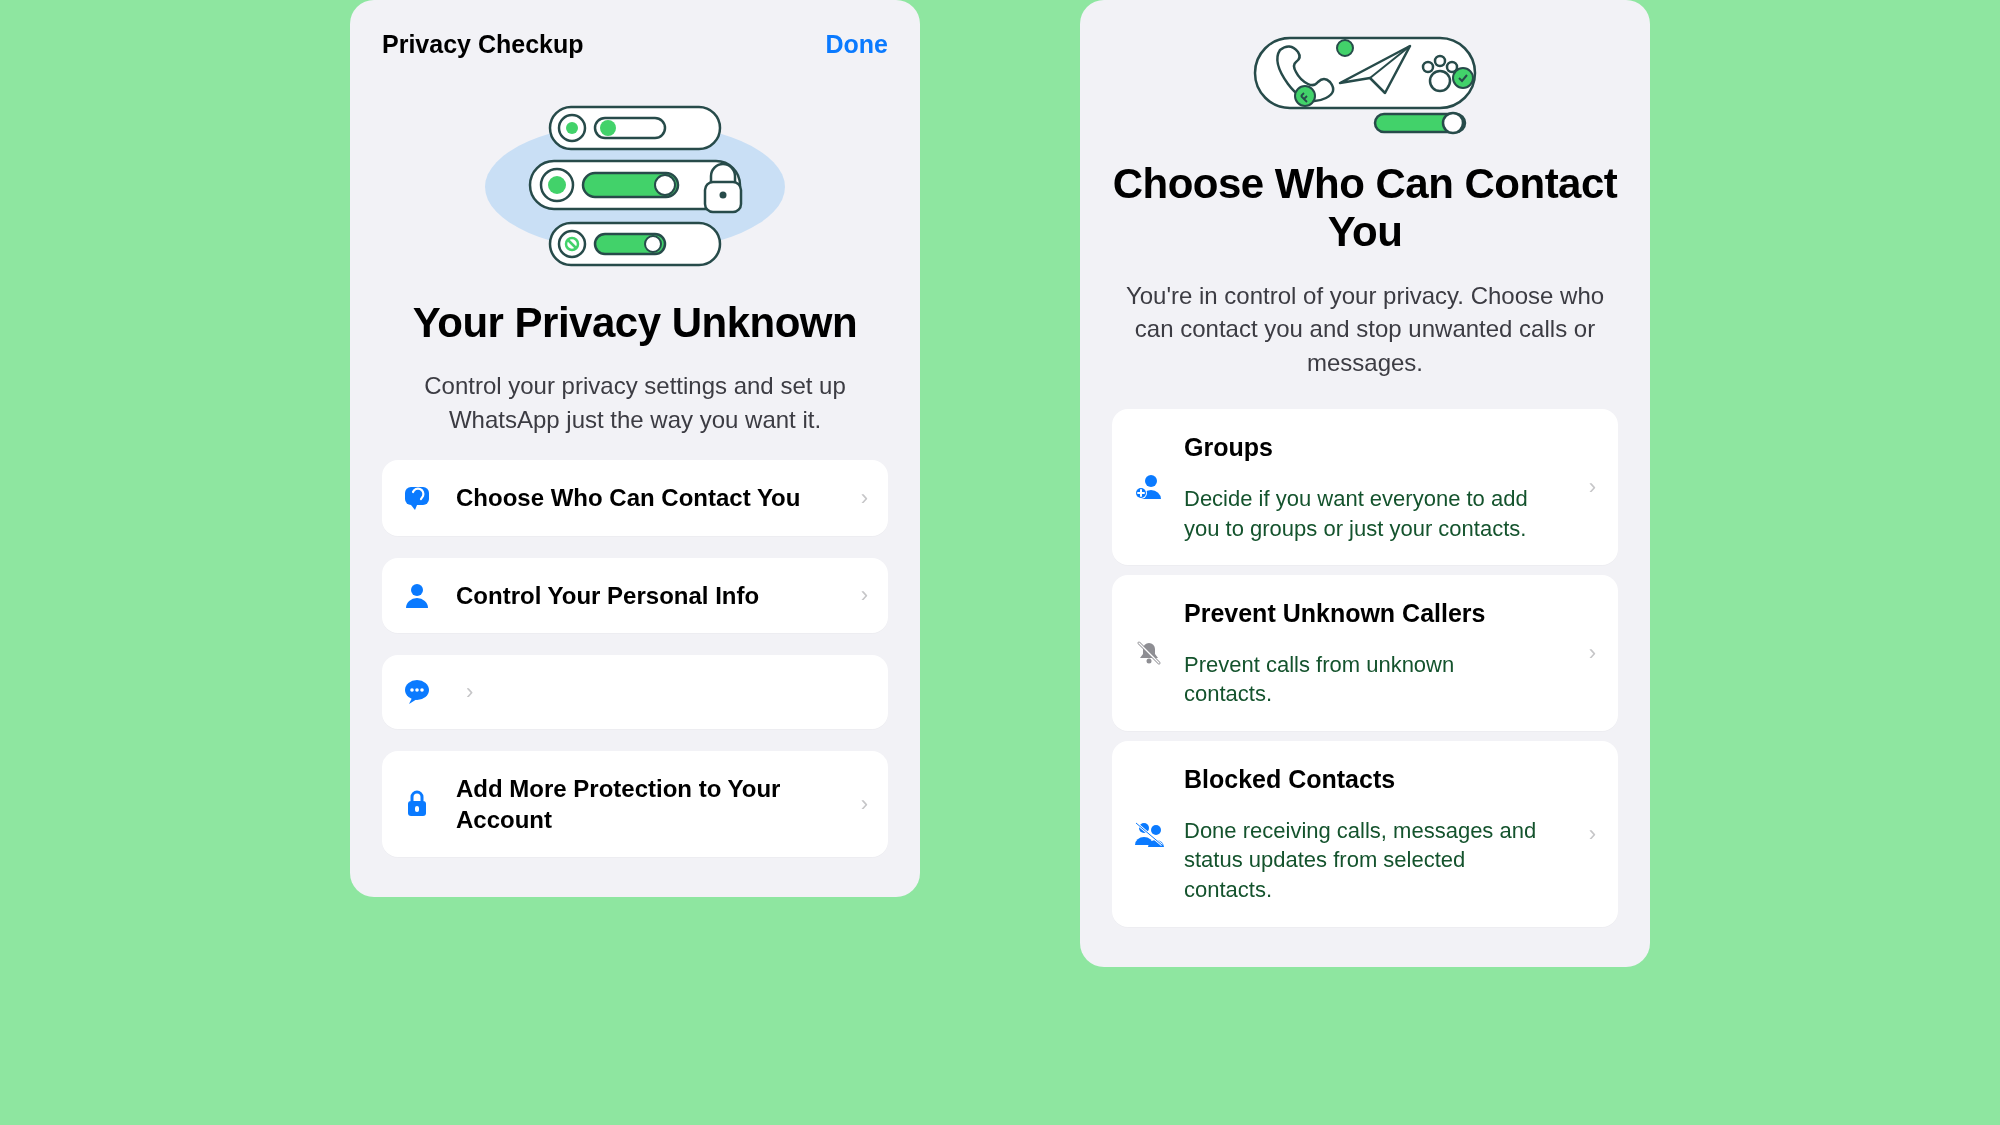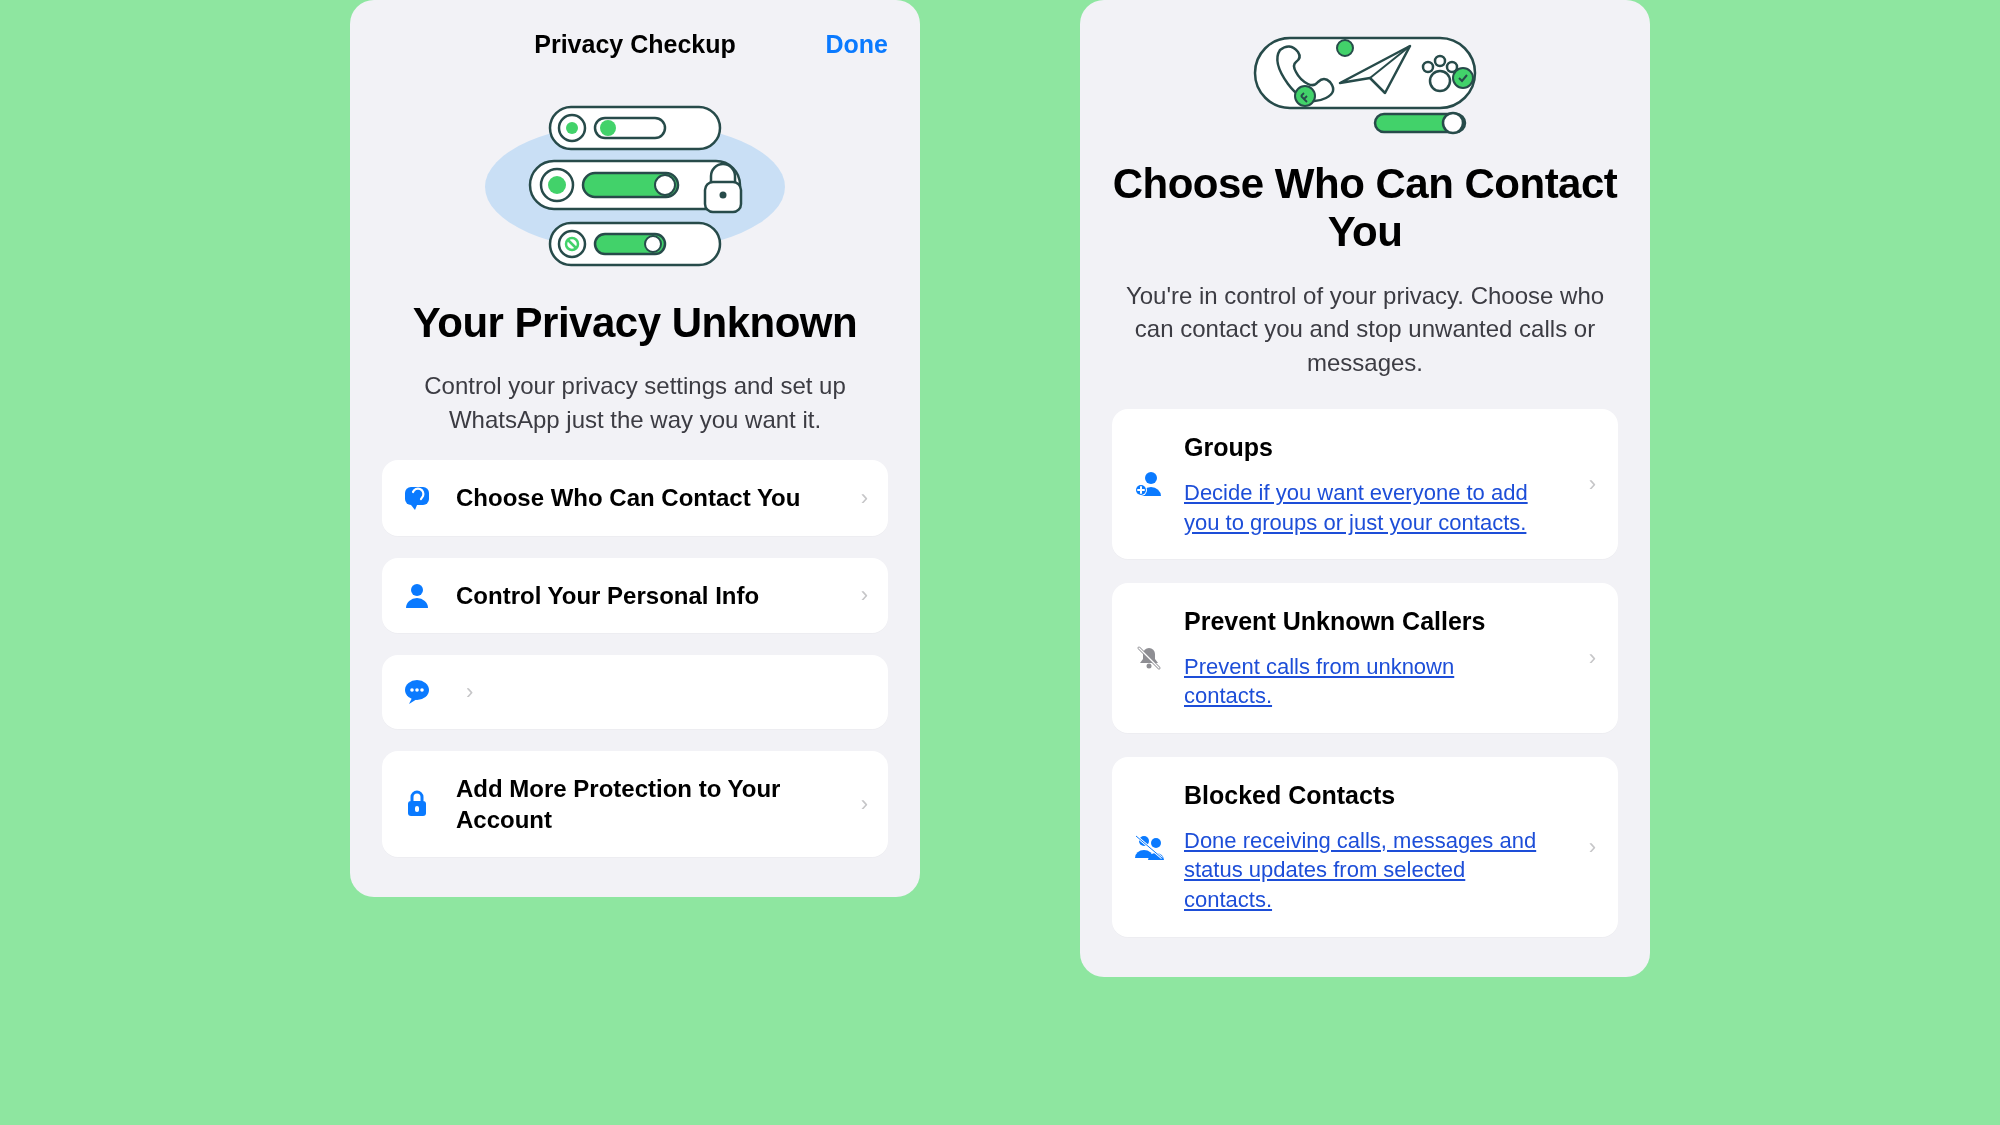--- a/index.html
+++ b/index.html
@@ -18,21 +18,21 @@
   .phone {
     width: 570px;
     background: #f2f2f6;
     border-radius: 24px;
     padding: 30px 32px 40px;
     position: relative;
   }
   .phone-b { padding-top: 18px; }
   .header {
     display:flex;
-    justify-content:center;
+    justify-content:flex-start;
     align-items:center;
     position:relative;
     margin-bottom: 18px;
   }
   .header-title {
     font-size: 25px;
     font-weight: 700;
     color:#000;
   }
   .done-btn {
@@ -83,35 +83,34 @@
   }
   .row-text { flex:1; }
   .row-title {
     font-size: 24px;
     font-weight:700;
     color:#000;
     line-height:1.3;
   }
   .row-desc {
     font-size: 22px;
-    color:#1d4ed8;
+    color:#14532d;
     line-height:1.35;
-    margin-top:14px;
-    text-decoration:underline;
+    margin-top:20px;
   }
   .chev {
     color:#c6c6c8;
     font-size:22px;
     flex-shrink:0;
     margin-left:10px;
   }
   
   .phone-b .big-title { margin-top: 22px; margin-bottom: 22px; }
   .phone-b .subtitle { padding: 0 6px; margin-bottom: 30px; }
-  .phone-b .list { gap: 24px; }
+  .phone-b .list { gap: 10px; }
   .phone-b .row { padding: 22px 22px; align-items:center; }
   .phone-b .row-icon { margin-right: 20px; }
   .phone-b .row-title { font-size: 25px; }
   .phone-b .row-desc { font-size:22px; max-width: 360px; }
 </style>
 </head>
 <body>
 
 <div class="phone">
 

